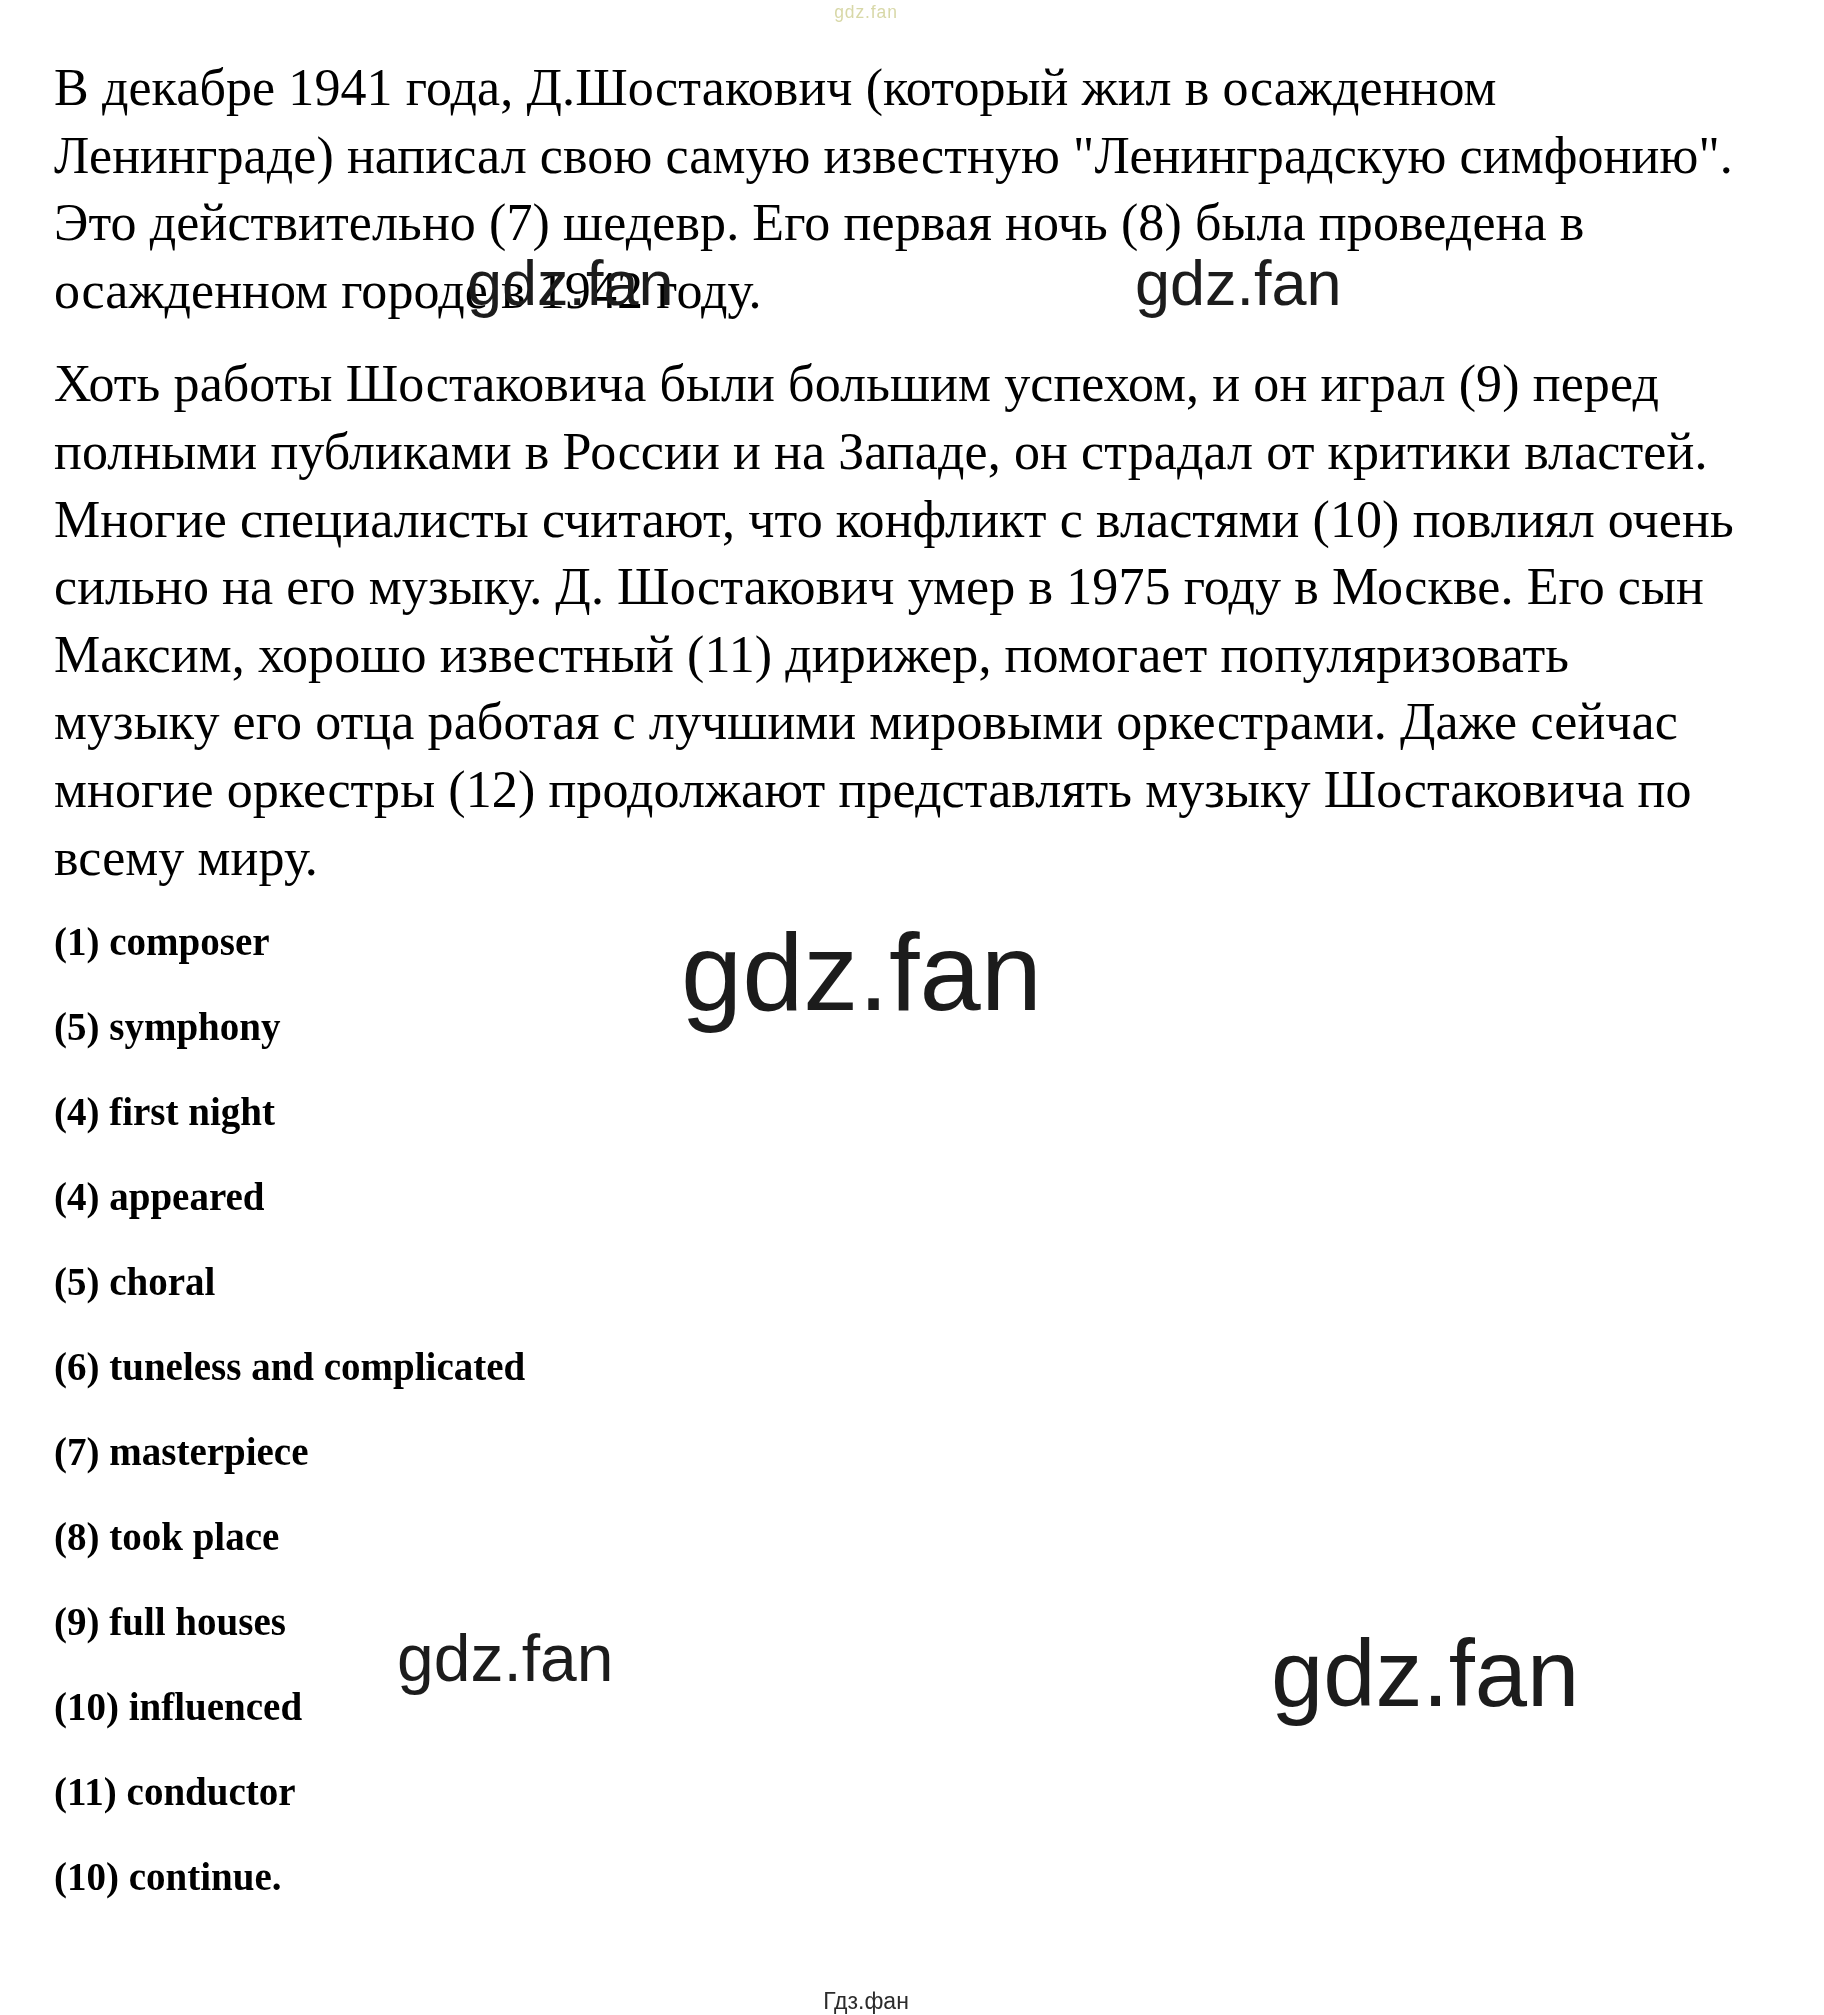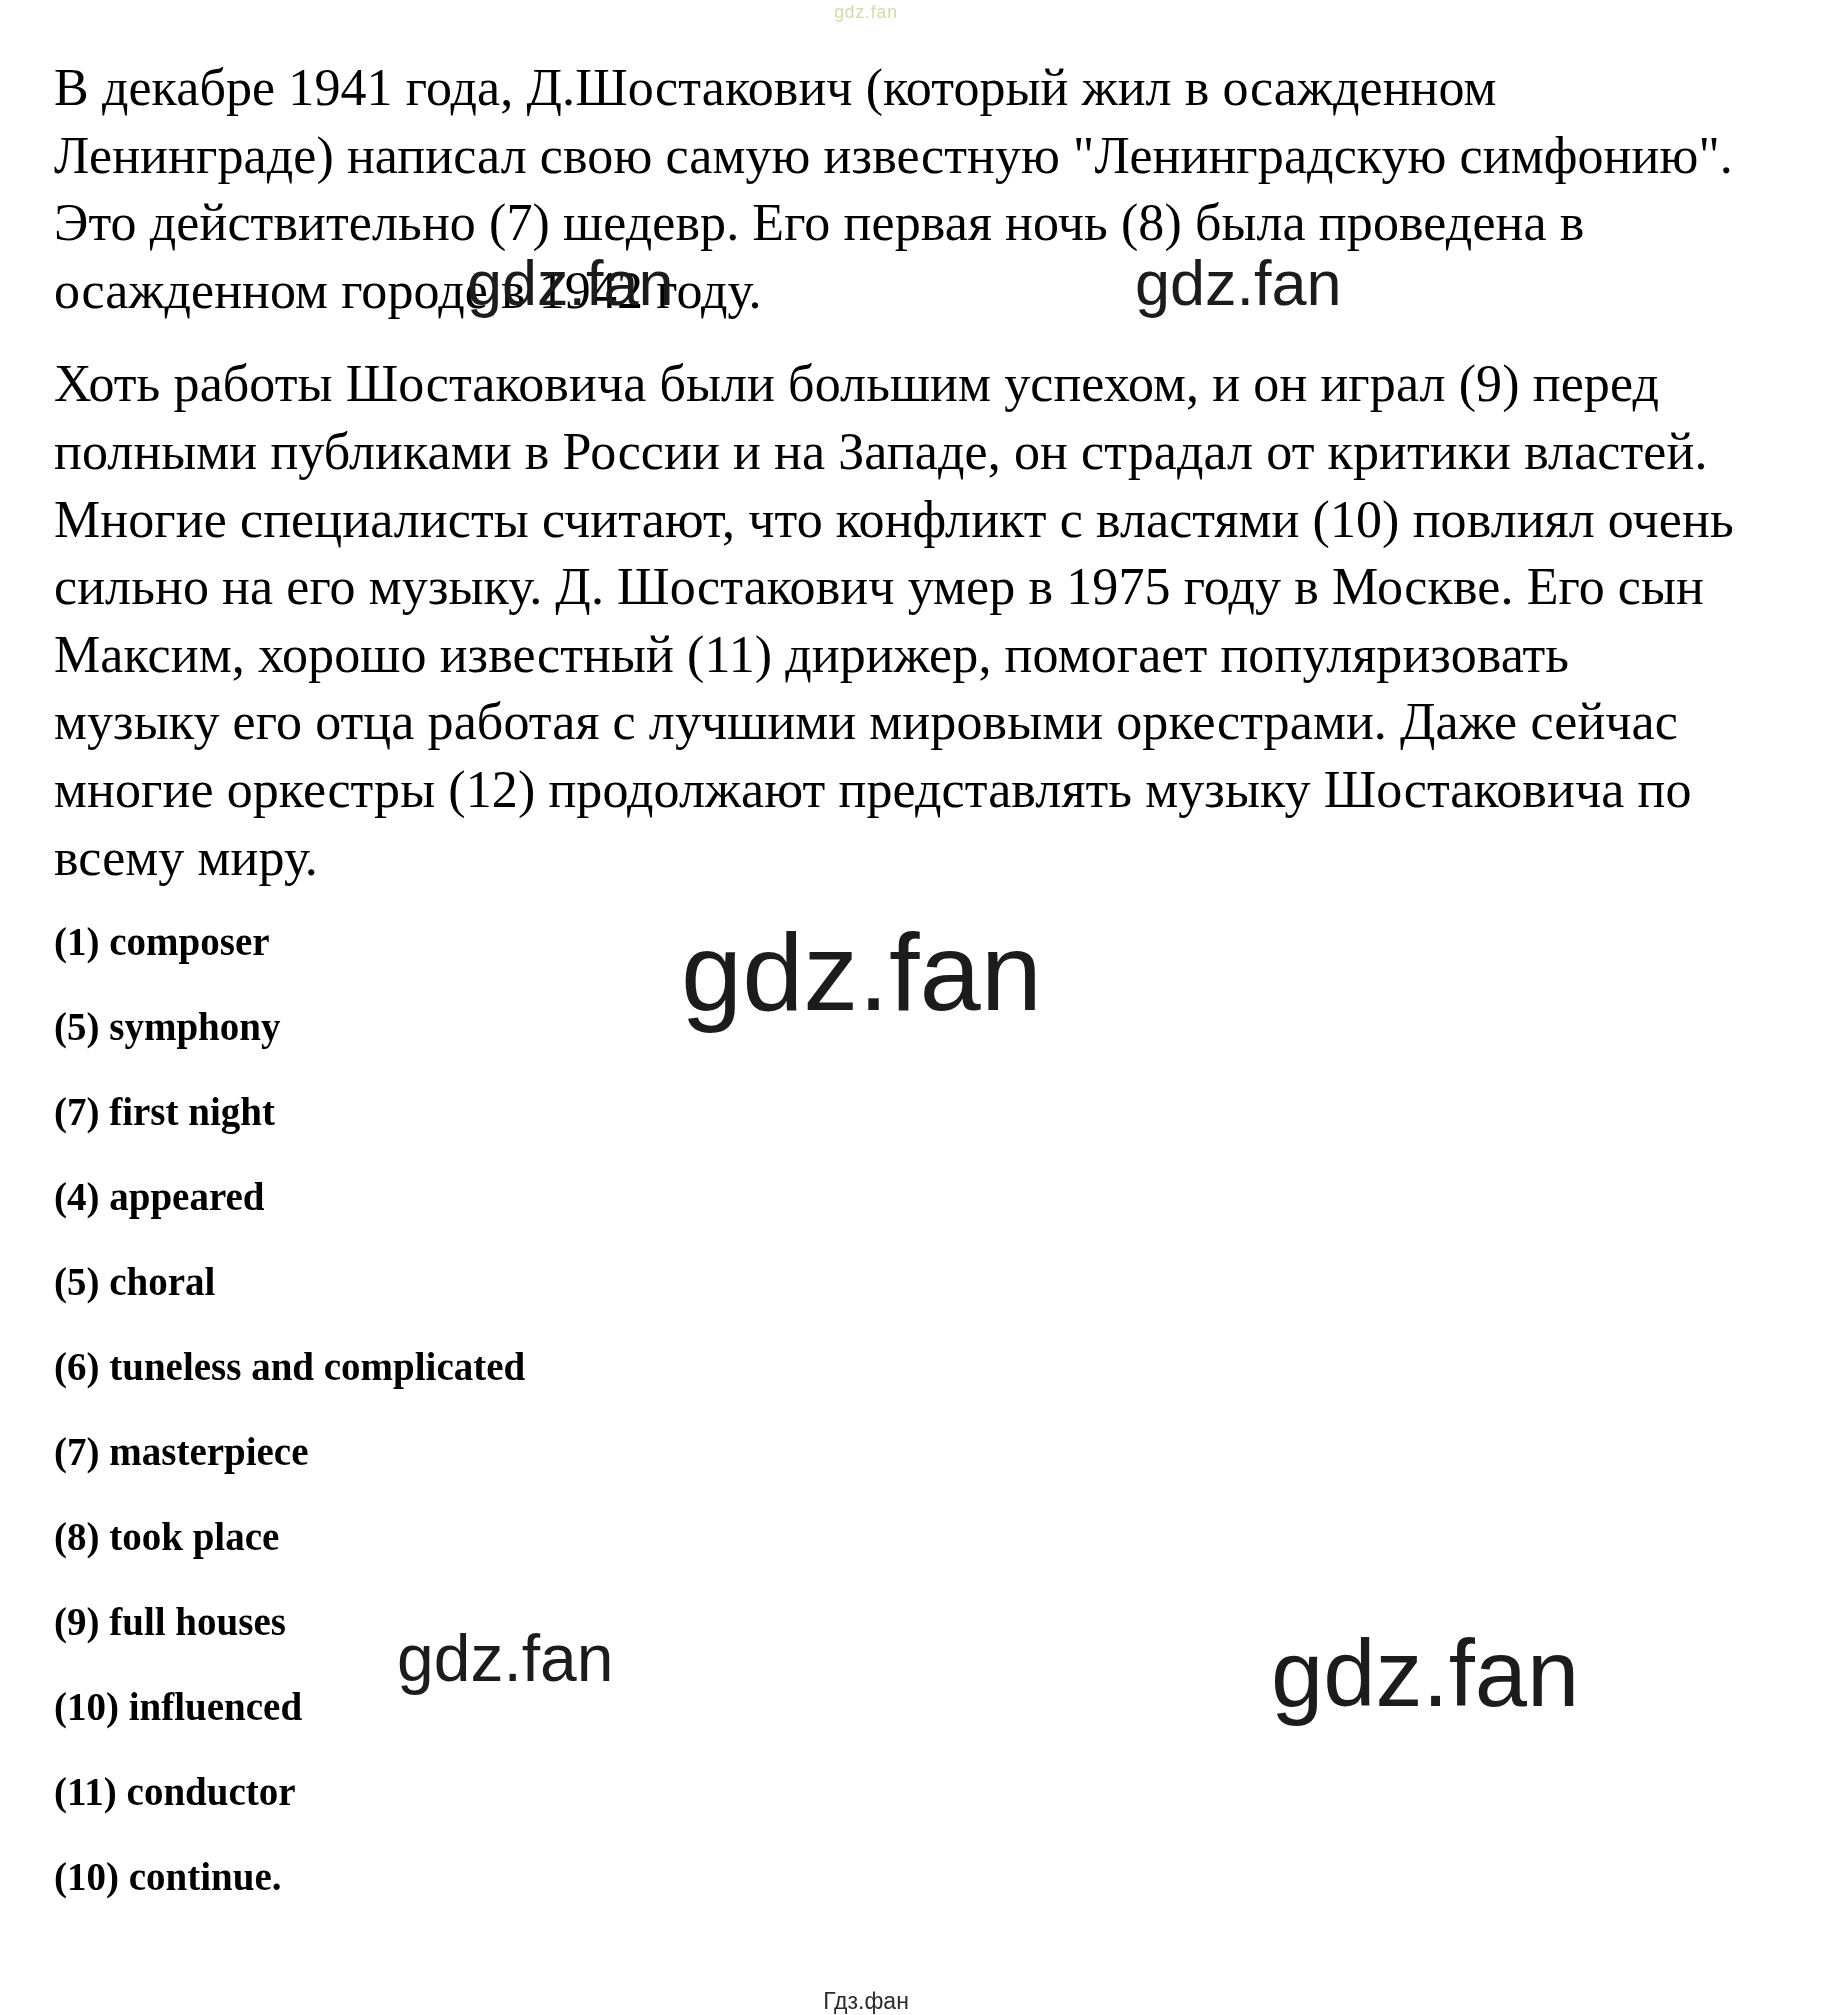--- a/index.html
+++ b/index.html
@@ -87,21 +87,21 @@
 
   <div class="top-watermark">gdz.fan</div>
 
   <div class="content">
     <p class="para">В декабре 1941 года, Д.Шостакович (который жил в осажденном Ленинграде) написал свою самую известную "Ленинградскую симфонию". Это действительно (7) шедевр. Его первая ночь (8) была проведена в осажденном городе в 1942 году.</p>
     <p class="para">Хоть работы Шостаковича были большим успехом, и он играл (9) перед полными публиками в России и на Западе, он страдал от критики властей. Многие специалисты считают, что конфликт с властями (10) повлиял очень сильно на его музыку. Д. Шостакович умер в 1975 году в Москве. Его сын Максим, хорошо известный (11) дирижер, помогает популяризовать музыку его отца работая с лучшими мировыми оркестрами. Даже сейчас многие оркестры (12) продолжают представлять музыку Шостаковича по всему миру.</p>
 
     <div class="answers">
       <div class="answer-item">(1) composer</div>
       <div class="answer-item">(5) symphony</div>
-      <div class="answer-item">(7) first night</div>
+      <div class="answer-item">(4) first night</div>
       <div class="answer-item">(4) appeared</div>
       <div class="answer-item">(5) choral</div>
       <div class="answer-item">(6) tuneless and complicated</div>
       <div class="answer-item">(7) masterpiece</div>
       <div class="answer-item">(8) took place</div>
       <div class="answer-item">(9) full houses</div>
       <div class="answer-item">(10) influenced</div>
       <div class="answer-item">(11) conductor</div>
       <div class="answer-item">(10) continue.</div>
     </div>

